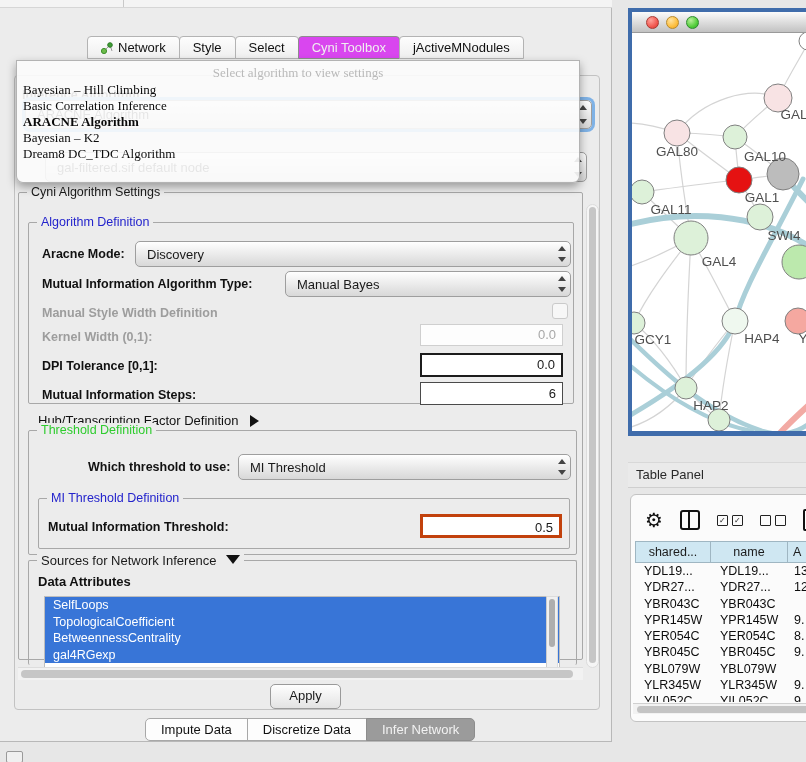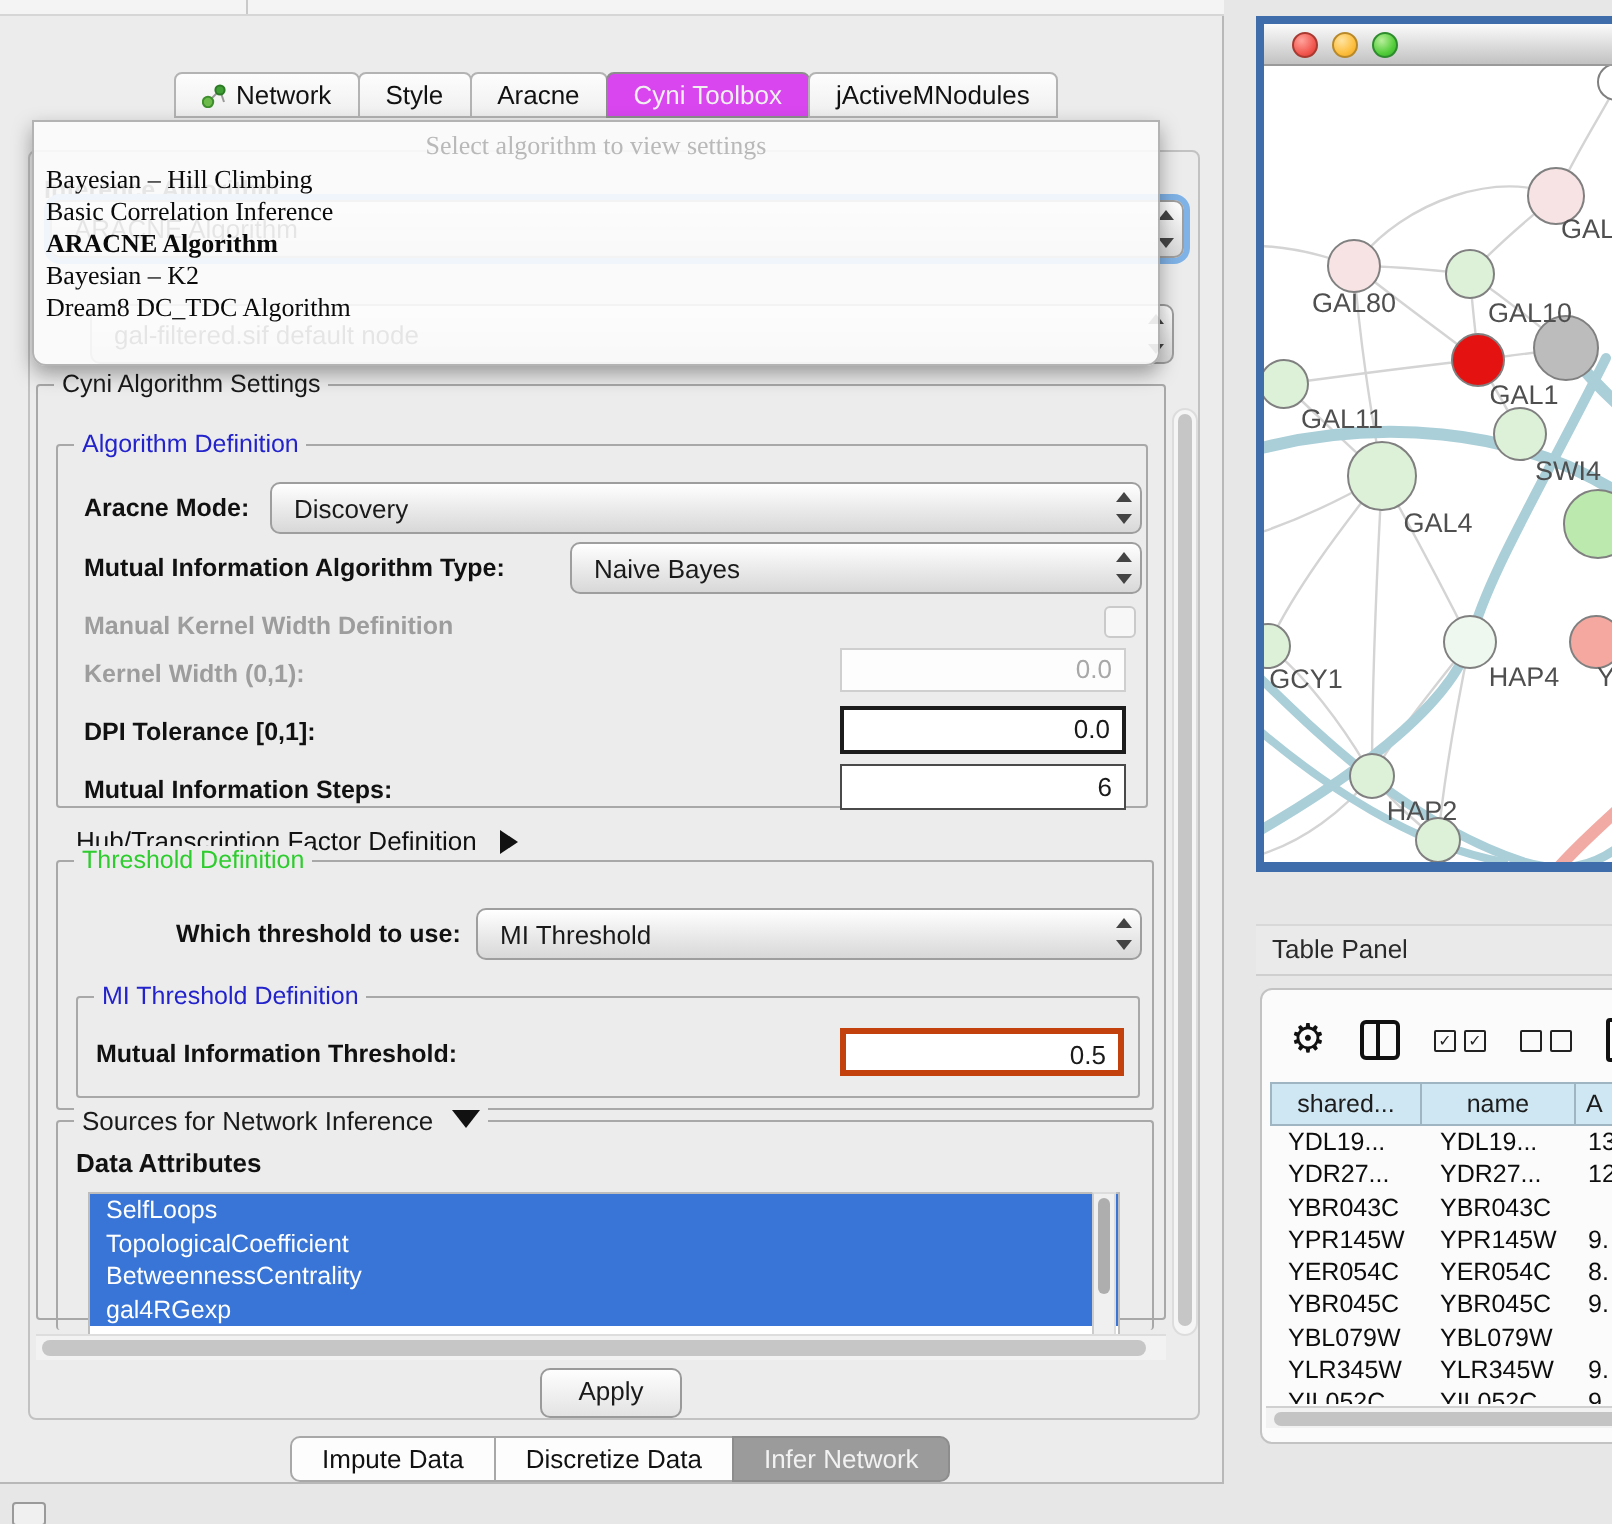--- a/index.html
+++ b/index.html
@@ -111,21 +111,21 @@
         <line x1="9" y1="3" x2="11" y2="9" stroke="#999" stroke-width="1"></line>
         <circle cx="3" cy="9" r="2.6" fill="#6cbb4a" stroke="#3f8f2e"></circle>
         <circle cx="9" cy="3" r="2.3" fill="#3f9f35" stroke="#2d7a26"></circle>
       </svg>
       <span>Network</span>
     </div>
     <div class="tab">
         <span>Style</span>
       </div>
     <div class="tab">
-        <span>Aracne</span>
+        <span>Select</span>
       </div>
     <div class="tab sel">
         <span>Cyni Toolbox</span>
       </div>
     <div class="tab">
         <span>jActiveMNodules</span>
       </div>
   </div>
 
   <div class="abs" id="content-box"></div>
@@ -158,24 +158,24 @@
   <div class="abs gbox" style="left:28px;top:214px;width:544px;height:180px;">
     <span class="gtitle blue">Algorithm Definition</span>
   </div>
   <div class="abs blab" style="left:42px;top:239px;">Aracne Mode:</div>
   <div class="abs combo" style="left:135px;top:233px;width:434px;height:24px;">
     <span class="val">Discovery</span>
     <span class="arrows"></span>
   </div>
   <div class="abs blab" style="left:42px;top:269px;">Mutual Information Algorithm Type:</div>
   <div class="abs combo" style="left:285px;top:263px;width:284px;height:24px;">
-    <span class="val">Naive Bayes</span>
-    <span class="arrows"></span>
-  </div>
-  <div class="abs dlab" style="left:42px;top:298px;">Manual Kernel Width Definition</div>
+    <span class="val">Manual Bayes</span>
+    <span class="arrows"></span>
+  </div>
+  <div class="abs dlab" style="left:42px;top:298px;">Manual Style Width Definition</div>
   <div class="abs" style="left:552px;top:295px;width:14px;height:14px;border:1px solid #cacaca;border-radius:3px;background:#f7f7f7;"></div>
   <div class="abs dlab" style="left:42px;top:322px;">Kernel Width (0,1):</div>
   <div class="abs field" style="left:420px;top:316px;width:143px;height:22px;border:1px solid #cfcfcf;color:#a8a8a8;background:#fdfdfd;">0.0</div>
   <div class="abs blab" style="left:42px;top:351px;">DPI Tolerance [0,1]:</div>
   <div class="abs field" style="left:420px;top:345px;width:143px;height:24px;border:2px solid #1c1c1c;line-height:20px;">0.0</div>
   <div class="abs blab" style="left:42px;top:380px;">Mutual Information Steps:</div>
   <div class="abs field" style="left:420px;top:374px;width:143px;height:23px;border:1px solid #4a4a4a;line-height:21px;">6</div>
 
   <div class="abs" style="left:38px;top:405px;font-size:13px;color:#111;">
     <span>Hub/Transcription Factor Definition</span>

